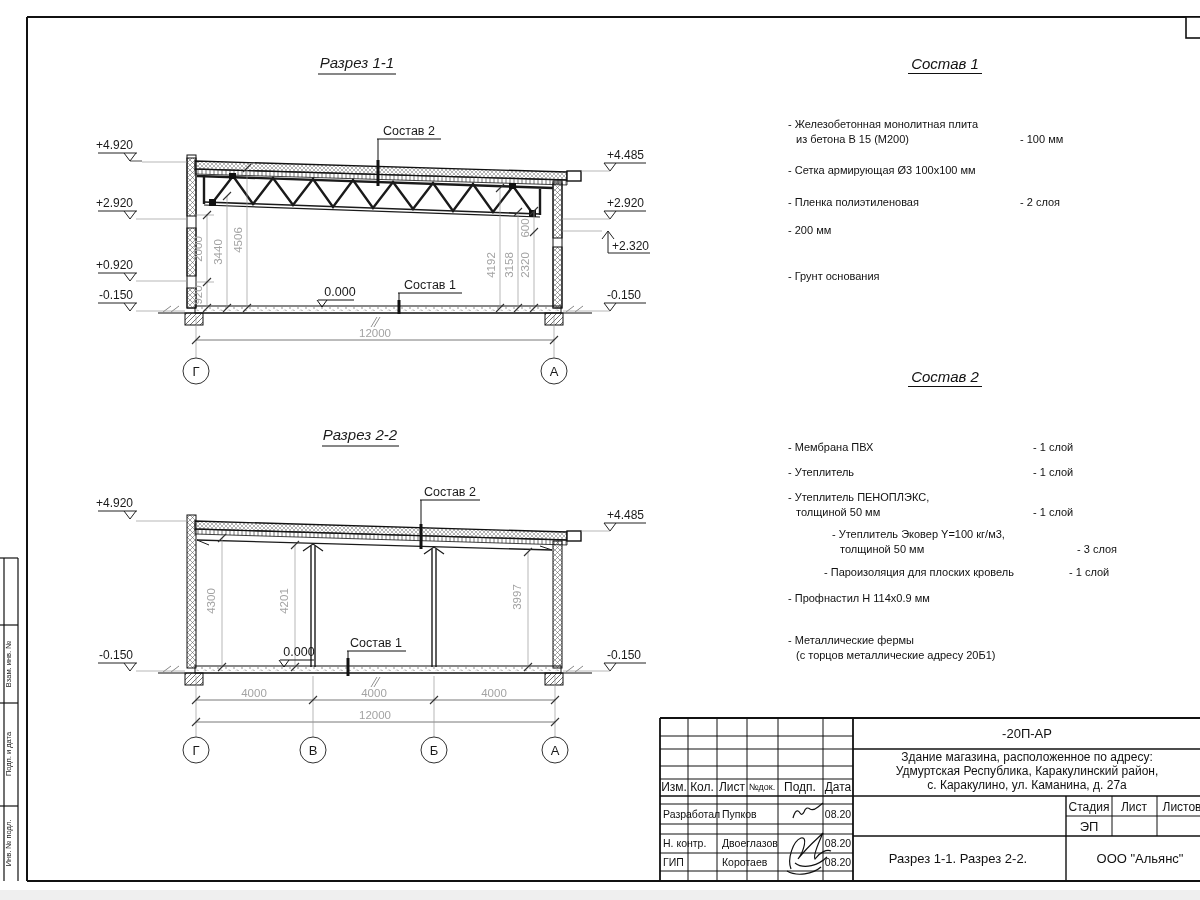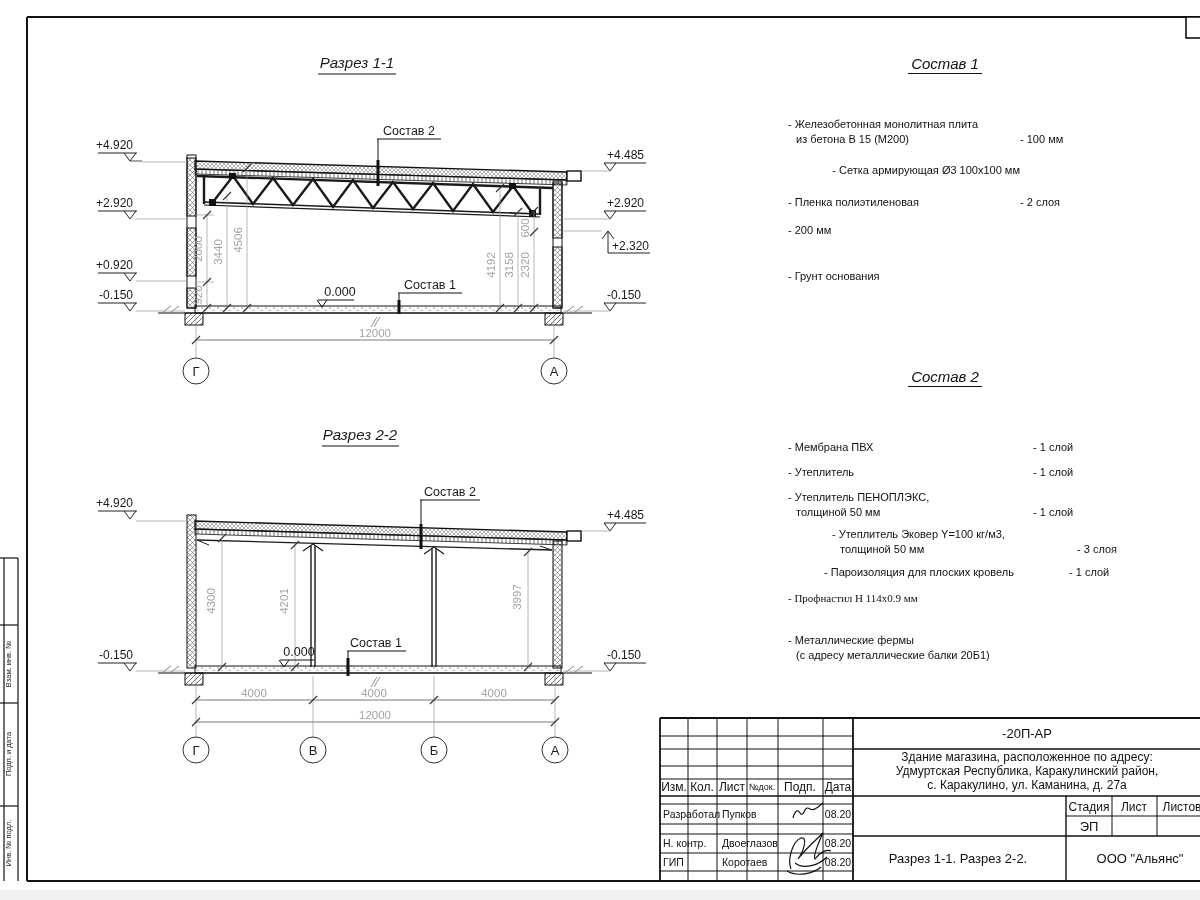--- a/index.html
+++ b/index.html
@@ -426,21 +426,21 @@
 
 <div class="sostav s1">
   <div class="sostav-title" style="left:865px;top:55px;"><span>Состав 1</span></div>
   <div class="item" style="left:788px;top:117px;">
     <div class="itext">
           <div>- Железобетонная  монолитная плита</div>
           <div class="l2">из бетона В 15 (М200)</div>
         </div>
     <div class="ival">- 100 мм</div>
   </div>
-  <div class="item" style="left:788px;top:163px;text-align:right;">
+  <div class="item" style="left:788px;top:163px;">
     <div class="itext">
           <div>- Сетка армирующая Ø3 100х100 мм</div>
         </div>
   </div>
   <div class="item" style="left:788px;top:195px;">
     <div class="itext">
           <div>- Пленка полиэтиленовая</div>
         </div>
     <div class="ival">-  2 слоя</div>
   </div>
@@ -481,26 +481,26 @@
           <div class="l2">толщиной 50 мм</div>
         </div>
     <div class="ival">- 3 слоя</div>
   </div>
   <div class="item" style="left:816px;top:565px;margin-left:8px;">
     <div class="itext">
           <div>- Пароизоляция для плоских кровель</div>
         </div>
     <div class="ival">- 1 слой</div>
   </div>
-  <div class="item" style="left:788px;top:591px;font-family:Liberation Serif, serif;">
+  <div class="item" style="left:788px;top:591px;">
     <div class="itext">
           <div>- Профнастил Н 114х0.9 мм</div>
         </div>
   </div>
   <div class="item" style="left:788px;top:617px;margin-top:16px;">
     <div class="itext">
           <div>- Металлические фермы</div>
-          <div class="l2">(с адресу металлические балки 20Б1)</div>
+          <div class="l2">(с торцов металлические адресу 20Б1)</div>
         </div>
   </div>
 </div>
 
 </div>
 
 </body></html>

